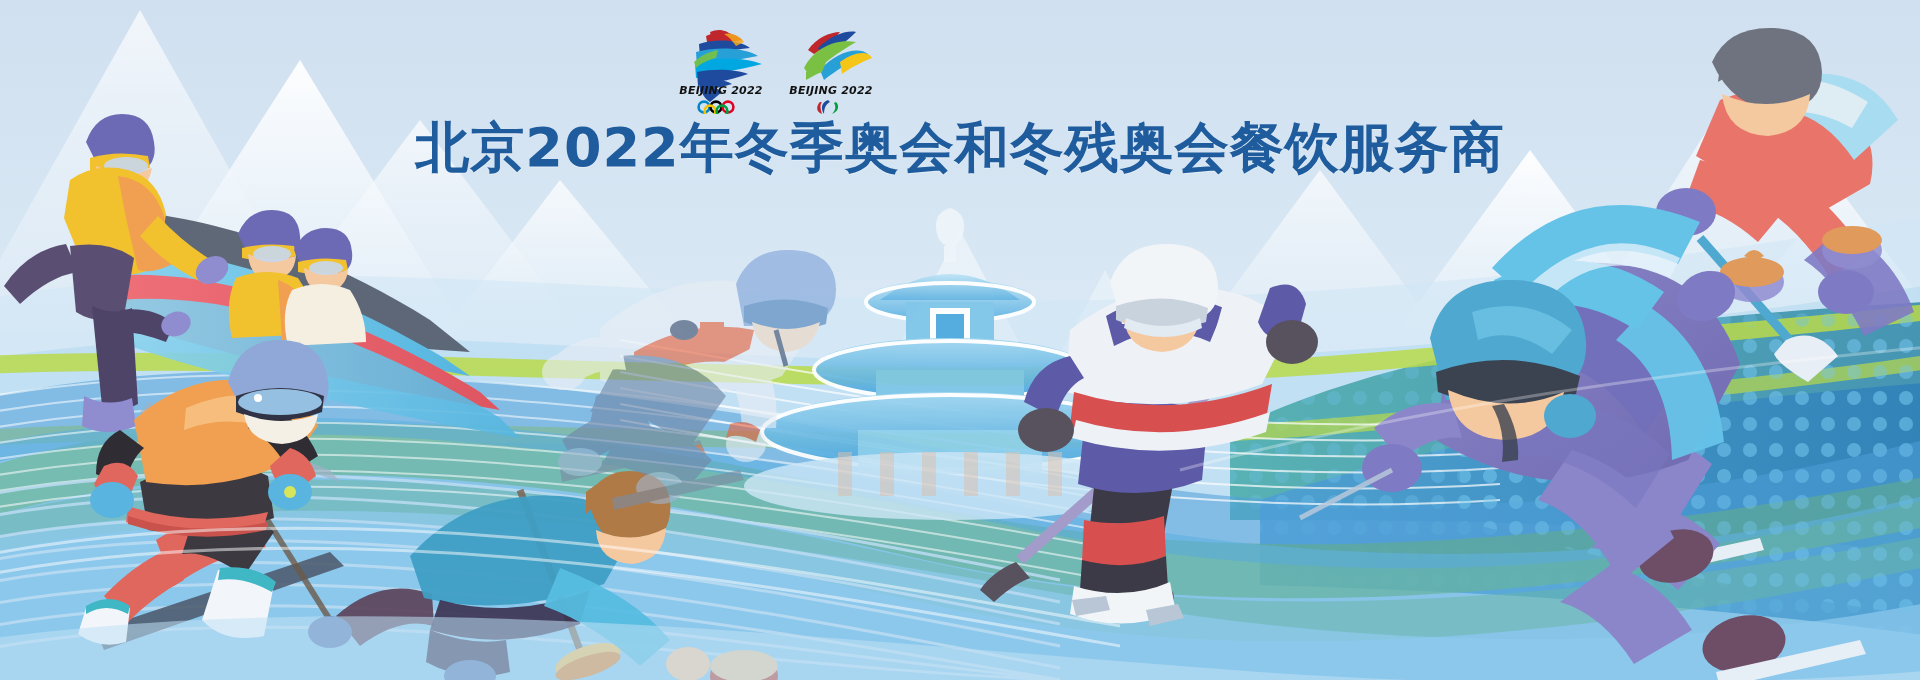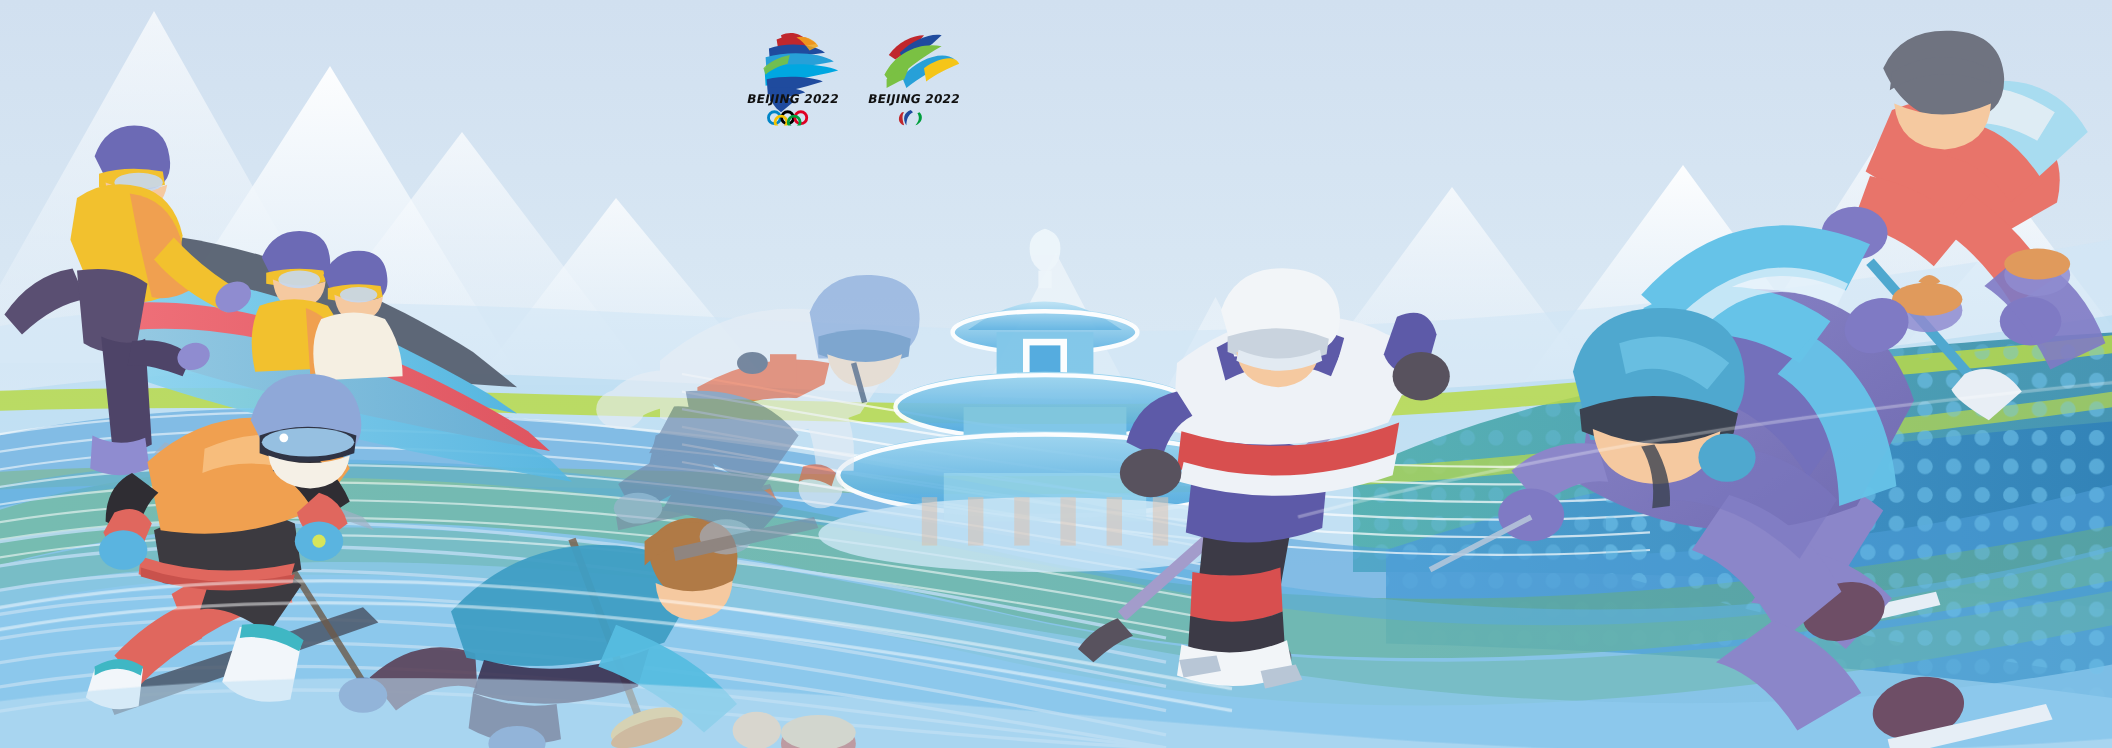--- a/index.html
+++ b/index.html
@@ -520,14 +520,17 @@
         <text x="55" y="72" text-anchor="middle" font-family="'DejaVu Sans','Liberation Sans',sans-serif" font-size="11" font-weight="bold" font-style="italic" fill="#111111" letter-spacing="0.2">BEIJING 2022</text>
         <g>
           <path d="M44,80 C 40,84 40,90 46,92 C 44,86 44,82 46,80 Z" fill="#c0272d"></path>
           <path d="M52,78 C 46,80 44,86 48,92 C 48,86 50,82 54,80 Z" fill="#1f4b9e"></path>
           <path d="M60,80 C 64,84 62,90 56,92 C 60,88 60,84 58,81 Z" fill="#009f3d"></path>
         </g>
       </svg>
     </div>
   </div>
 
+  <div id="title-wrap">
+    <div id="main-title" style="color: rgb(31, 92, 158);">北京2022年冬季奥会和冬残奥会餐饮服务商</div>
+  </div>
 
 </div>
 
 </body></html>

